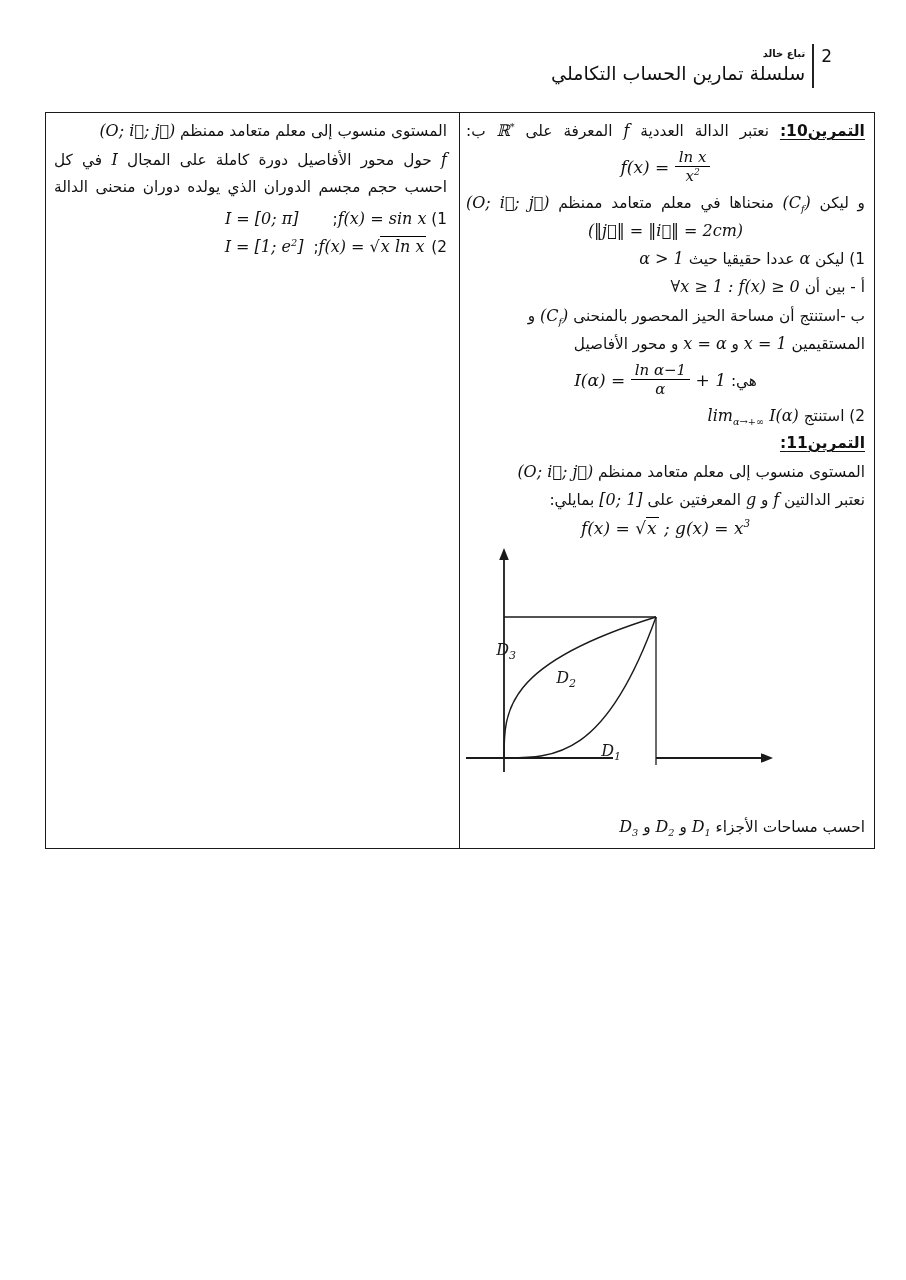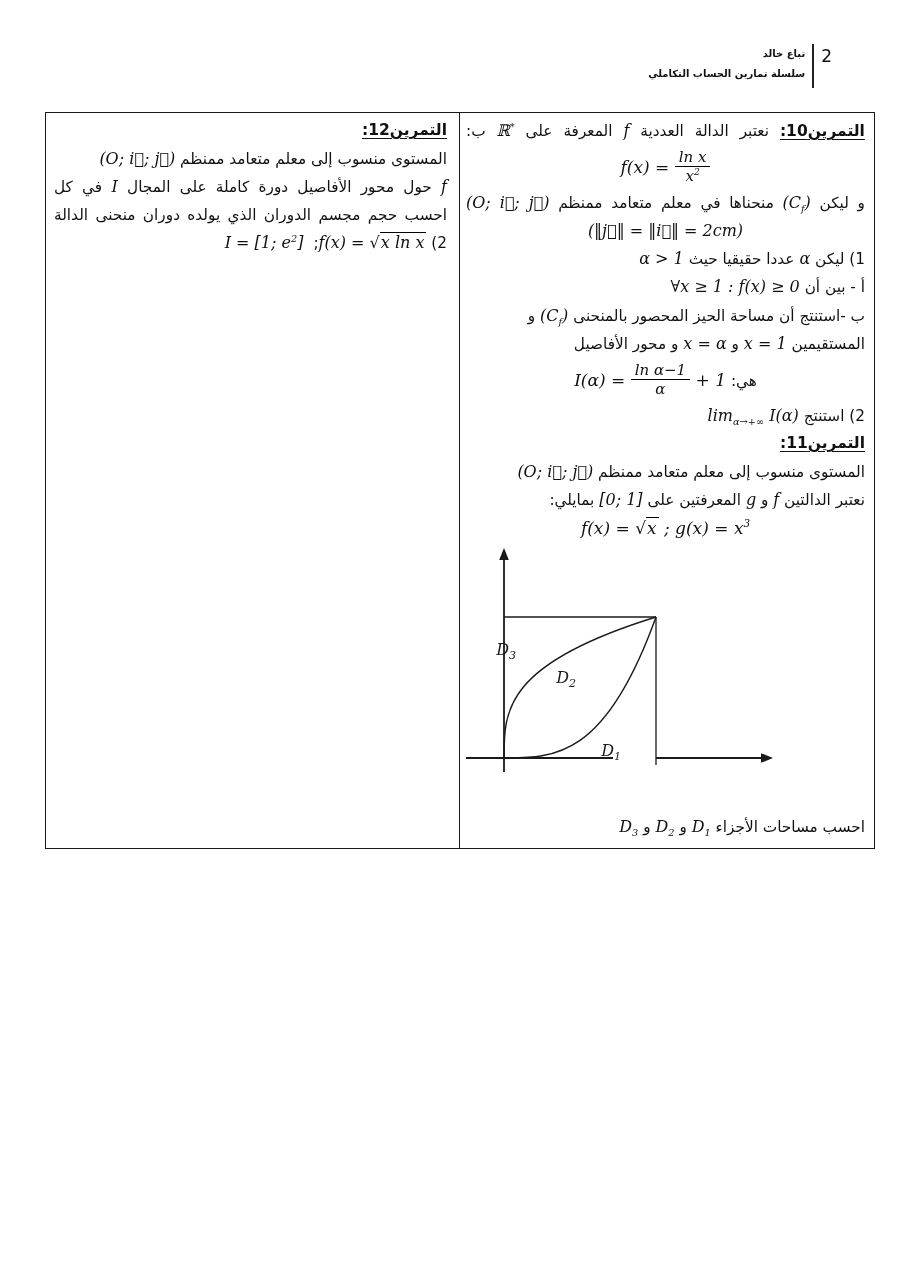--- a/index.html
+++ b/index.html
@@ -4,21 +4,21 @@
 <style>
   html,body{margin:0;padding:0;background:#e8e8e8;}
   .sheet{position:relative;width:906px;height:1280px;background:#ffffff;margin:0 auto;overflow:hidden;
          font-family:"DejaVu Sans",sans-serif;color:#111;direction:rtl;}
   
   .header{position:absolute;top:44px;right:74px;display:flex;direction:rtl;align-items:flex-start;gap:7px;}
   .pageno{font-size:17px;line-height:20px;padding-top:2px;}
   .vbar{width:2px;height:44px;background:#222;}
   .htxt{text-align:right;}
   .h1{font-size:10px;line-height:19px;font-weight:bold;}
-  .h2{font-size:10px;line-height:21px;font-weight:bold;}
+  .h2{font-size:19px;line-height:21px;font-weight:normal;}
   
   .extable{position:absolute;left:45px;top:112px;width:828px;height:735px;border:1.6px solid #1a1a1a;
            display:flex;direction:rtl;}
   .col{box-sizing:border-box;overflow:hidden;}
   .col-r{width:415px;border-left:1.6px solid #1a1a1a;padding:4px 9px 0 6px;}
   .col-l{flex:1;padding:4px 12px 0 8px;}
   
   .line{direction:rtl;text-align:right;font-size:15.3px;line-height:27.5px;}
   .just{text-align:justify;text-align-last:justify;}
   .center{text-align:center;text-align-last:center;}
@@ -188,41 +188,42 @@
 
       <div class="line" style="padding-left:30px;">
         <span class="ar">حيث</span>
         <span class="m">‖j⃗‖ = ‖i⃗‖ = 1cm</span>
       </div>
 
     </div>
 
     <div class="col col-l">
 
-      <div class="line">
-        <span class="ar title">التمرين12:</span>
-      </div>
 
       <div class="line">
         <span class="ar">المستوى منسوب إلى معلم متعامد ممنظم</span>
         <span class="m">(O; i⃗; j⃗)</span>
       </div>
 
       <div class="line just">
         <span class="m">f</span>
         <span class="ar">حول محور الأفاصيل دورة كاملة على المجال</span>
         <span class="m">I</span>
         <span class="ar">في كل</span>
       </div>
 
       <div class="line just">
         <span class="ar">احسب حجم مجسم الدوران الذي يولده دوران منحنى الدالة</span>
       </div>
 
 
+      <div class="line" style="margin-top:3px;">
+        <span class="ar">1)</span>
+        <span class="m">f(x) = sin x</span><span class="ar">;</span><span class="m gapr">I = [0; π]</span>
+      </div>
 
       <div class="line">
         <span class="ar">2)</span>
         <span class="m"><span>f(x) = </span><span class="sqrt"><span>√</span><span class="rad">x ln x</span></span></span><span class="ar">;</span><span class="m gaps"><span>I = [1; e</span><sup>2</sup><span>]</span></span>
       </div>
 
     </div>
   </div>
 </div>
 

